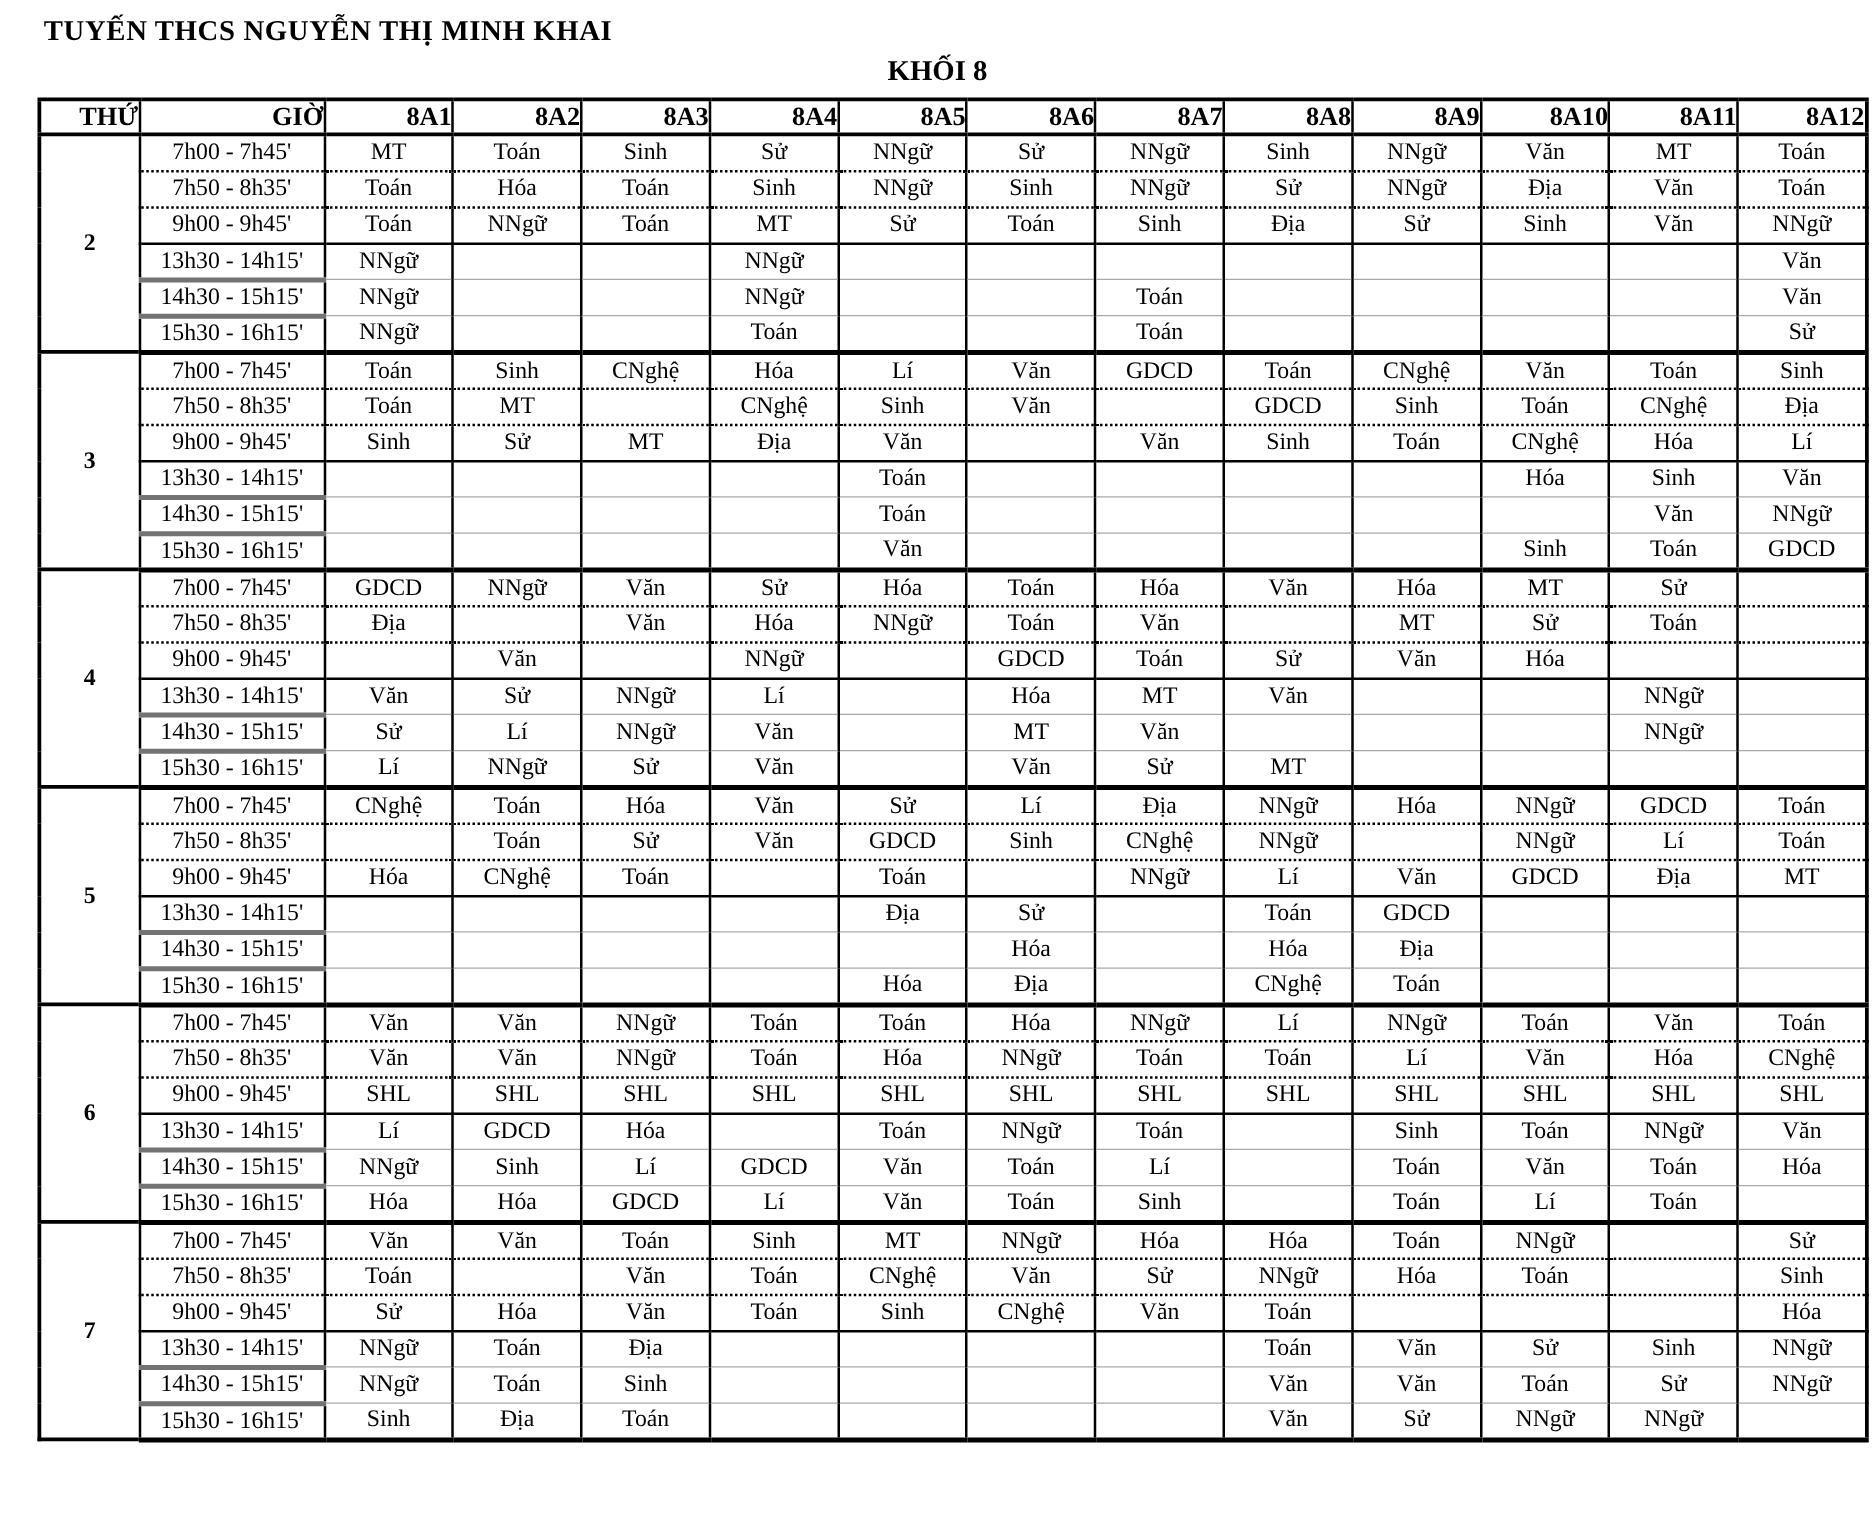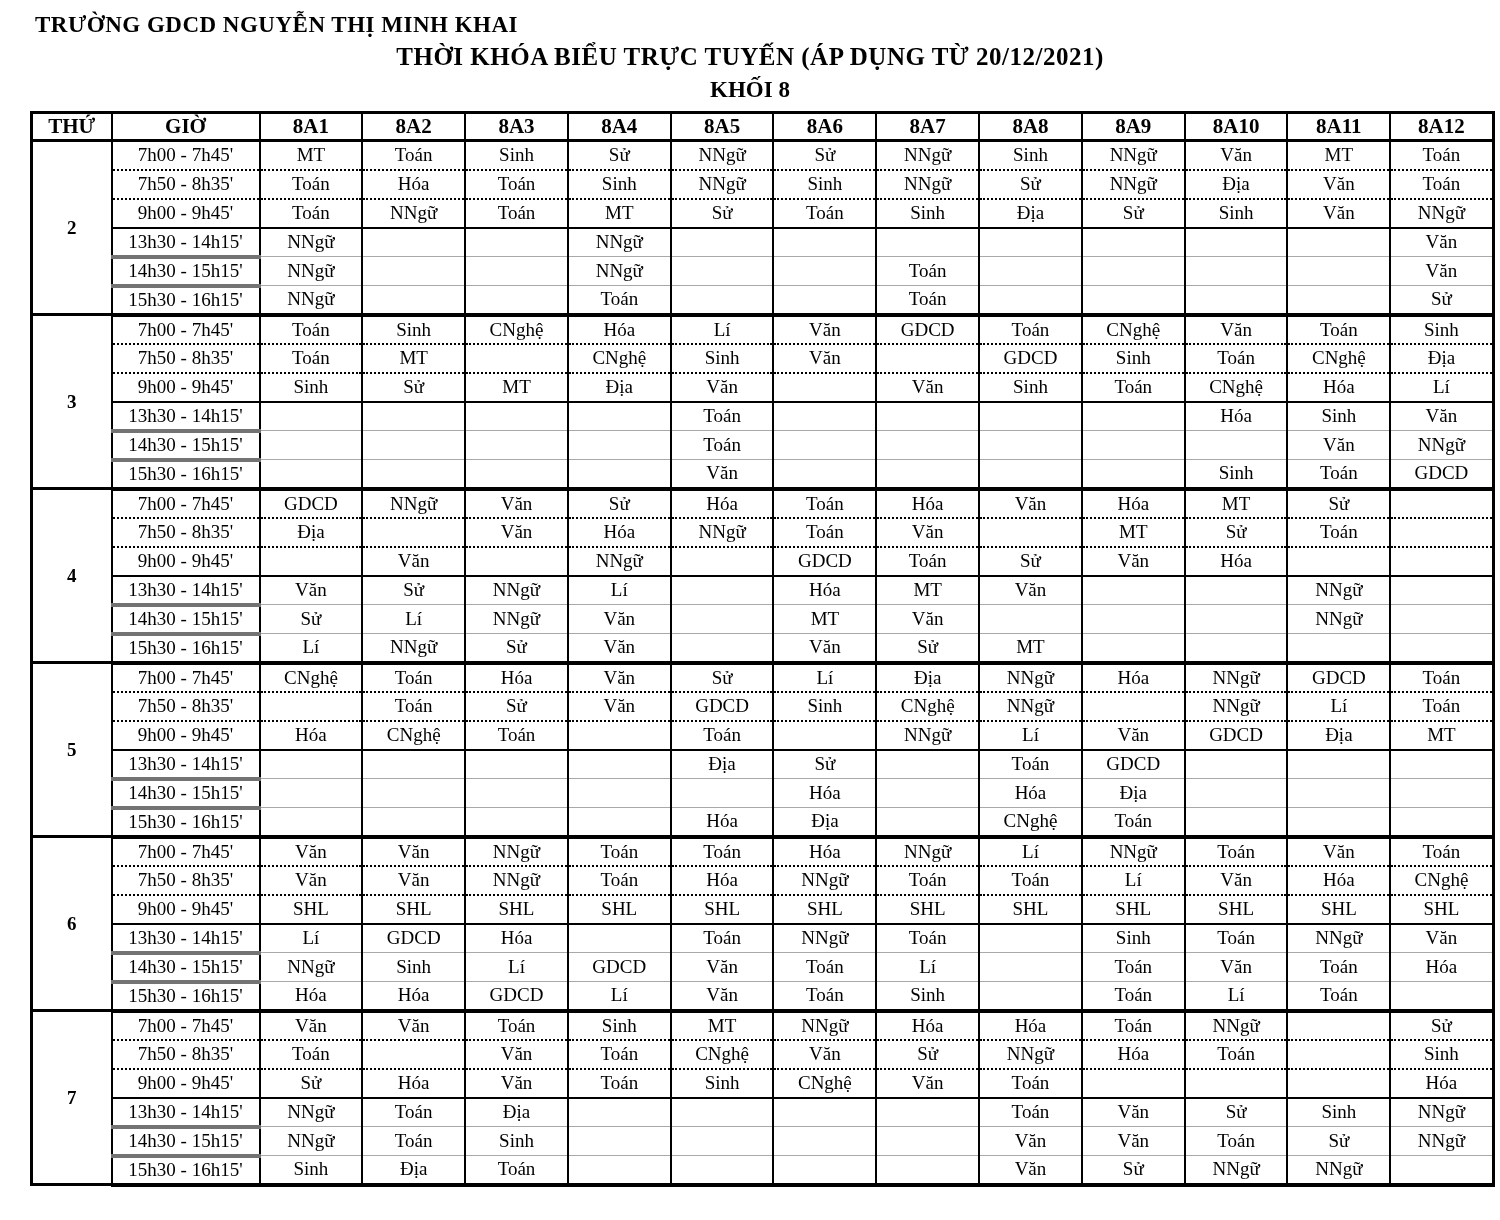--- a/index.html
+++ b/index.html
@@ -35,21 +35,21 @@
     width: 1462px;
     table-layout: fixed;
     border-collapse: collapse;
     border: 3px solid #000;
   }
   table.timetable th {
     font-size: 21px;
     font-weight: bold;
     height: 15px;
     padding: 0;
-    text-align: center;
+    text-align: right;
     border: 2px solid #000;
     border-top: 3px solid #000;
     border-bottom: 3px solid #000;
     background: #ffffff;
   }
   table.timetable td {
     font-size: 19px;
     text-align: center;
     vertical-align: middle;
     height: 29px;
@@ -68,22 +68,21 @@
   tr.r-dotted td { border-bottom: 2px dotted #000; }
   tr.r-noon   td { border-bottom: 2px solid #000; }
   tr.r-pm     td.subject-cell { border-bottom: 1px solid #a9a9a9; }
   tr.r-pm     td.time-cell    { border-bottom: 4px solid #737373; }
   tr.r-dayend td { border-bottom: 4px solid #000; }
 </style>
 </head>
 <body>
 
 <div class="page">
-  <div class="school-name">TRƯỜNG GDCD NGUYỄN THỊ MINH KHAI</div>
-  <div class="main-title">THỜI KHÓA BIỂU TRỰC TUYẾN  (ÁP DỤNG TỪ 20/12/2021)</div>
+  <div class="school-name">TUYẾN THCS NGUYỄN THỊ MINH KHAI</div>
   <div class="sub-title">KHỐI 8</div>
 
   <table class="timetable">
     <colgroup>
       <col style="width:80px">
       <col style="width:148px">
       <col span="12" style="width:102.8px">
     </colgroup>
     <thead>
       <tr id="header-row">

